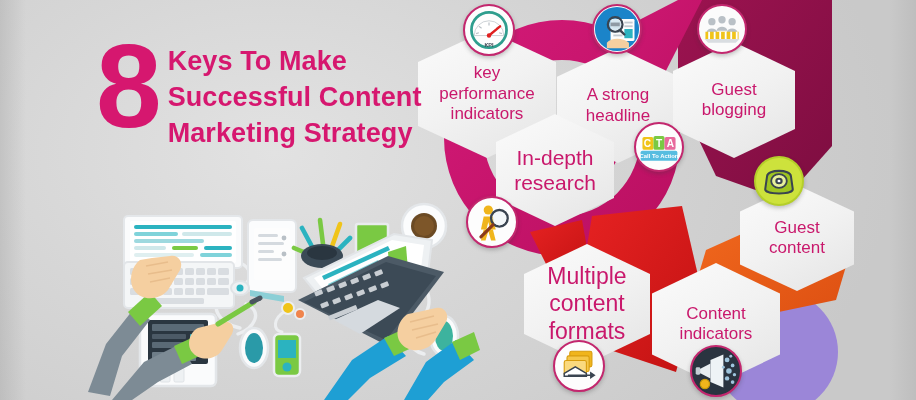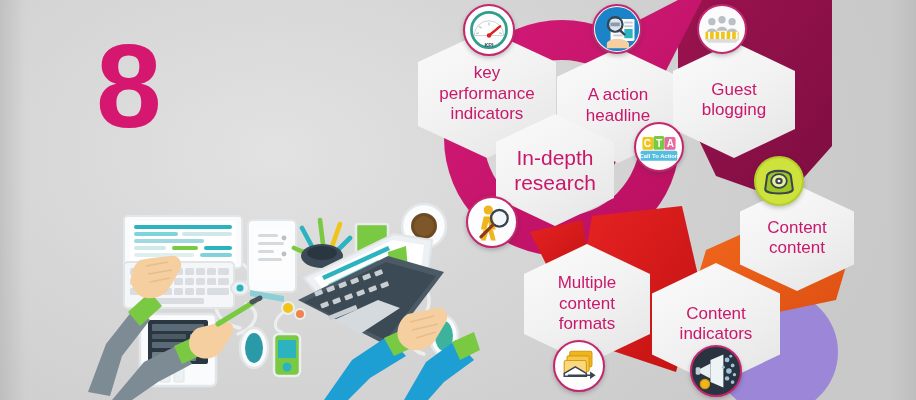--- a/index.html
+++ b/index.html
@@ -124,20 +124,25 @@
       <path d="M 160 216 L 250 206 L 268 284 L 244 372 L 178 350 L 150 276 Z" fill="url(#gRed)"></path>
 
       <path d="M 274 250 L 372 206 L 420 246 L 404 300 L 318 318 L 262 290 Z" fill="url(#gOrn)"></path>
 
       <path d="M 98 232 L 150 220 L 160 276 L 118 272 Z" fill="url(#gRed)"></path>
     </svg>
   </div>
 
   <div id="title-block">
     <div id="big-number">8</div>
+    <div id="title-lines">
+      <div class="title-line">Keys To Make</div>
+      <div class="title-line">Successful Content</div>
+      <div class="title-line">Marketing Strategy</div>
+    </div>
   </div>
 
   <div id="desk">
     <svg viewBox="0 0 392 204" xmlns="http://www.w3.org/2000/svg">
 
       <g fill="none" stroke="#eceef0" stroke-width="3.4" stroke-linecap="round">
         <path d="M150 66 C 172 74 160 94 140 100 C 118 106 130 128 152 132"></path>
         <path d="M158 108 C 176 116 166 132 150 138"></path>
         <path d="M318 78 C 344 86 348 112 330 126 C 314 138 320 154 336 158"></path>
       </g>
@@ -342,21 +347,21 @@
           <path d="M37 22 L 34 24"></path>
             <path d="M40 30 L 37 29"></path>
         </g>
         <path d="M26 32 L 38 22" stroke="#e02020" stroke-width="2.6" stroke-linecap="round"></path>
         <circle cx="26" cy="32" r="2.4" fill="#e02020"></circle>
         <text x="26" y="44" font-size="6" font-weight="700" fill="#3a4450" text-anchor="middle" font-family="Liberation Sans, sans-serif">KPI</text>
       </svg>
     </div>
 
     <div class="hex" style="left:557px; top:48px; width:122px; height:115px; font-size:17px;">
-      <span>A action headline</span>
+      <span>A strong headline</span>
     </div>
     <div class="icon-badge" style="left:592px; top:4px; width:50px; height:50px;">
       <svg width="50" height="50" viewBox="0 0 50 50">
         <circle cx="25" cy="25" r="24" fill="#1b84c9"></circle>
         <rect x="18" y="14" width="26" height="24" rx="1.5" fill="#fdfdfd"></rect>
         <rect x="21" y="17" width="10" height="7" fill="#d8dde2"></rect>
         <rect x="33" y="17" width="9" height="2" fill="#c3cad1"></rect>
         <rect x="33" y="21" width="9" height="2" fill="#c3cad1"></rect>
         <rect x="33" y="25" width="9" height="10" fill="#2bb3c0"></rect>
         <rect x="21" y="27" width="10" height="2" fill="#c3cad1"></rect>
@@ -419,33 +424,33 @@
         <rect x="31" y="14" width="12" height="14" rx="2" fill="#e86a9c"></rect>
         <text x="12.5" y="25" font-size="11" font-weight="700" fill="#ffffff" text-anchor="middle" font-family="Liberation Sans, sans-serif">C</text>
         <text x="25" y="25" font-size="11" font-weight="700" fill="#ffffff" text-anchor="middle" font-family="Liberation Sans, sans-serif">T</text>
         <text x="37.5" y="25" font-size="11" font-weight="700" fill="#ffffff" text-anchor="middle" font-family="Liberation Sans, sans-serif">A</text>
         <rect x="5" y="29" width="40" height="11" rx="2" fill="#56bde0"></rect>
         <text x="25" y="37" font-size="6.4" font-weight="700" fill="#ffffff" text-anchor="middle" font-family="Liberation Sans, sans-serif">Call To Action</text>
       </svg>
     </div>
 
     <div class="hex" style="left:740px; top:185px; width:114px; height:106px; font-size:17px;">
-      <span>Content content</span>
+      <span>Guest content</span>
     </div>
     <div class="icon-badge" style="left:754px; top:156px; width:50px; height:50px; border-color:#b5cf2a; background:#cde23c;">
       <svg width="50" height="50" viewBox="0 0 50 50">
         <circle cx="25" cy="25" r="24" fill="#cde23c"></circle>
         <path d="M12 20 C 12 12 38 12 38 20 L 40 34 C 40 40 10 40 10 34 Z" fill="#9ec420" stroke="#3a4450" stroke-width="2.2"></path>
         <ellipse cx="25" cy="25" rx="8.5" ry="7.5" fill="#e7f09a" stroke="#3a4450" stroke-width="2"></ellipse>
         <ellipse cx="25" cy="25" rx="4" ry="3.6" fill="#3a4450"></ellipse>
         <ellipse cx="25" cy="25" rx="1.6" ry="1.4" fill="#ffffff"></ellipse>
       </svg>
     </div>
 
-    <div class="hex" style="left:524px; top:244px; width:126px; height:120px; font-size:17px;text-align:center;">
+    <div class="hex" style="left:524px; top:244px; width:126px; height:120px; font-size:23px;text-align:center;">
       <span>Multiple content formats</span>
     </div>
     <div class="icon-badge" style="left:553px; top:340px; width:52px; height:52px;">
       <svg width="52" height="52" viewBox="0 0 52 52">
         <circle cx="26" cy="26" r="25" fill="#fdfdfd"></circle>
         <rect x="16" y="10" width="24" height="17" rx="2" fill="#f0b51c" stroke="#d89c0c" stroke-width="1.2"></rect>
         <rect x="13" y="15" width="24" height="17" rx="2" fill="#f5c74a" stroke="#d89c0c" stroke-width="1.2"></rect>
         <rect x="10" y="20" width="24" height="17" rx="2" fill="#fad97e" stroke="#d89c0c" stroke-width="1.2"></rect>
         <path d="M10 34 L 22 27 L 34 34 L 34 37 L 10 37 Z" fill="#ffffff" stroke="#3a4450" stroke-width="1.6"></path>
         <path d="M14 36 L 42 36" stroke="#3a4450" stroke-width="1.8"></path>

